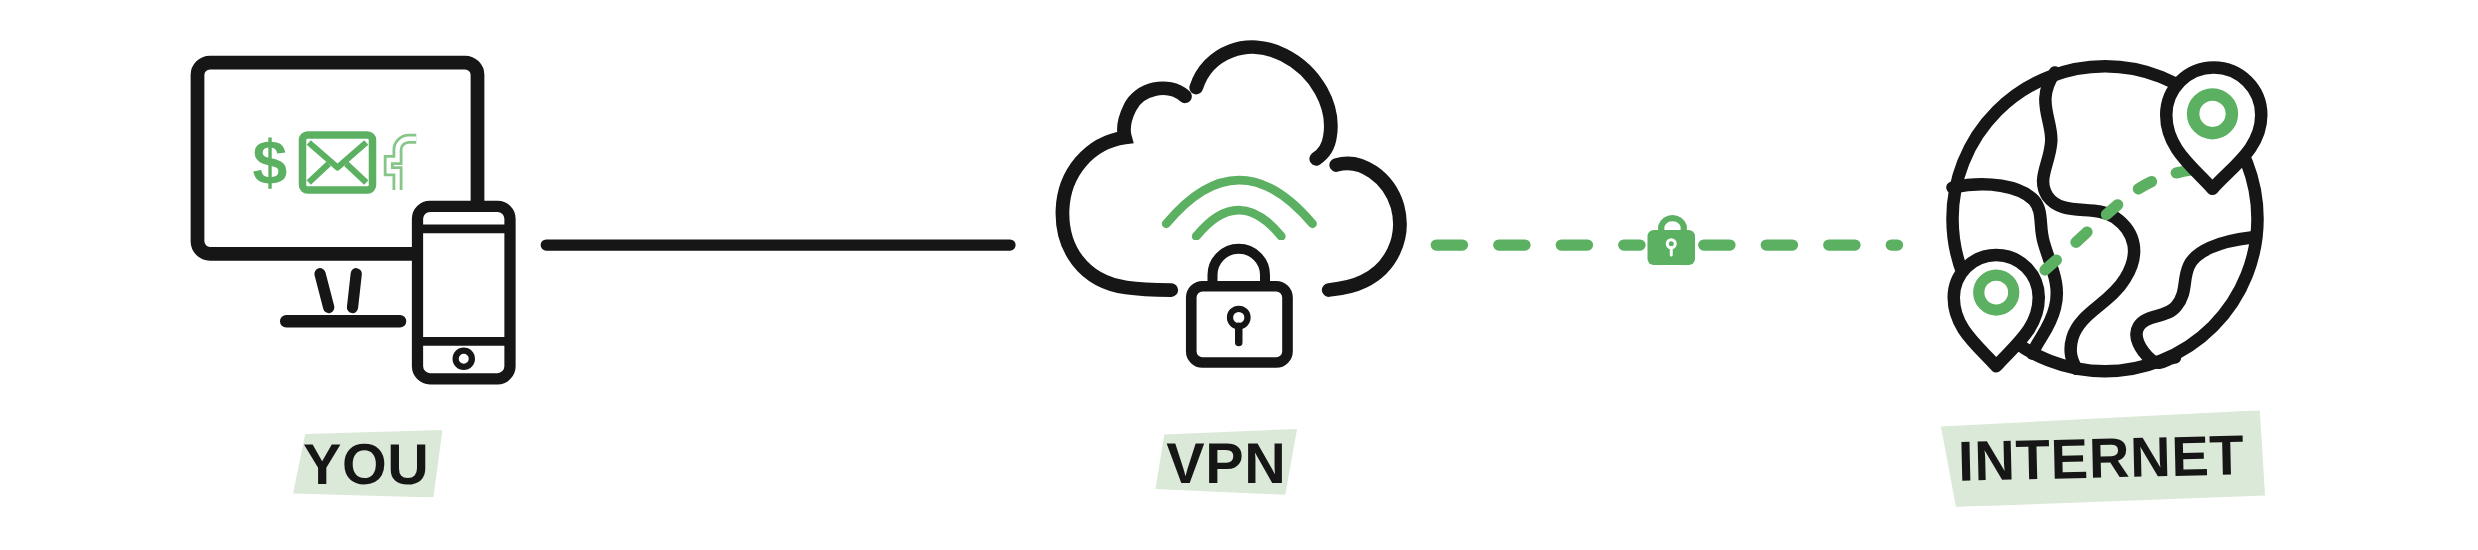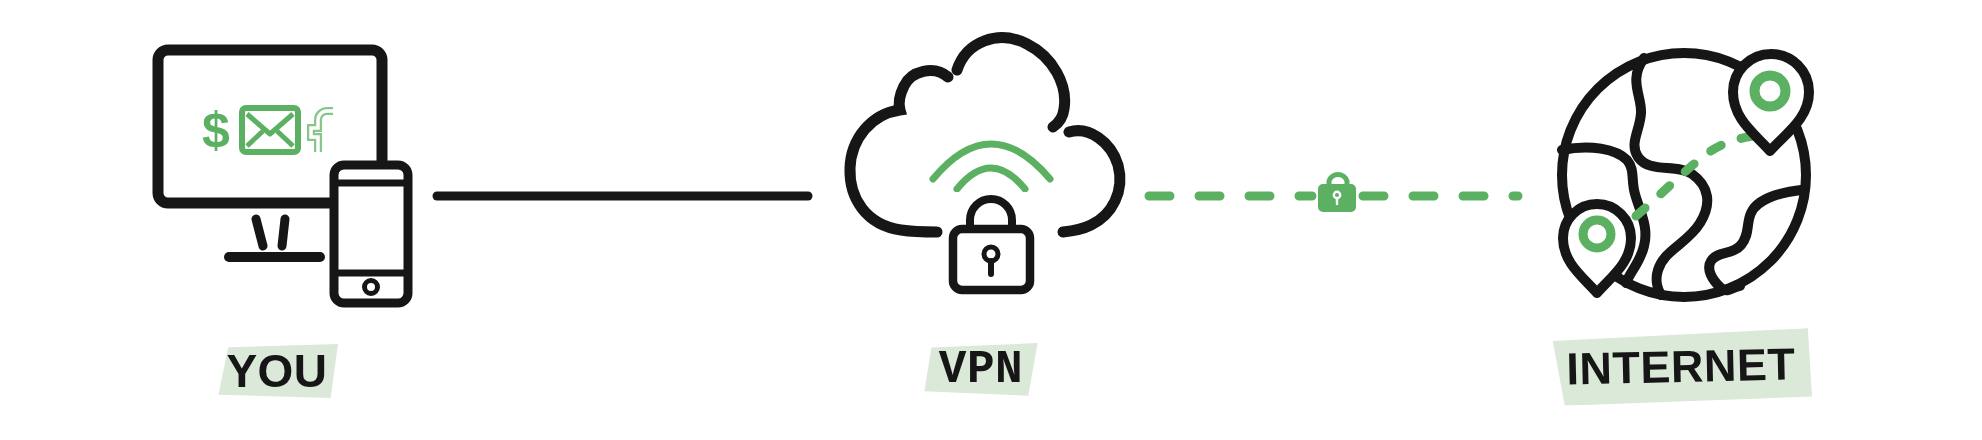--- a/index.html
+++ b/index.html
@@ -20,23 +20,23 @@
     font-weight: bold;
     color: #161616;
     letter-spacing: 0.5px;
   }
   .label .highlight {
     position: absolute;
     inset: 0;
     background: #dbe9d8;
   }
   .label .txt { position: relative; z-index: 1; }
-  #you-label      { left: 216px; top: 344px; width: 122px; height: 54px; font-size: 46px; text-align: right; }
+  #you-label      { left: 232px; top: 344px; width: 122px; height: 54px; font-size: 46px; text-align: right; }
   #you-label .highlight      { clip-path: polygon(10% 6%, 100% 0%, 94% 100%, 2% 94%); }
-  #vpn-label      { left: 922px; top: 342px; width: 118px; height: 56px; font-size: 46px; font-family: Liberation Mono, monospace; }
+  #vpn-label      { left: 922px; top: 342px; width: 118px; height: 56px; font-size: 46px; }
   #vpn-label .highlight      { clip-path: polygon(8% 10%, 98% 2%, 90% 96%, 2% 88%); }
   #internet-label { left: 1548px; top: 331px; width: 266px; height: 72px; font-size: 45px; transform: rotate(-1.3deg); }
   #internet-label .highlight { clip-path: polygon(2% 10%, 98% 0%, 99% 95%, 6% 100%); }
 </style>
 </head>
 <body>
 
 <div id="canvas">
 
   <svg id="art" width="1982" height="440" viewBox="0 0 1982 440">

